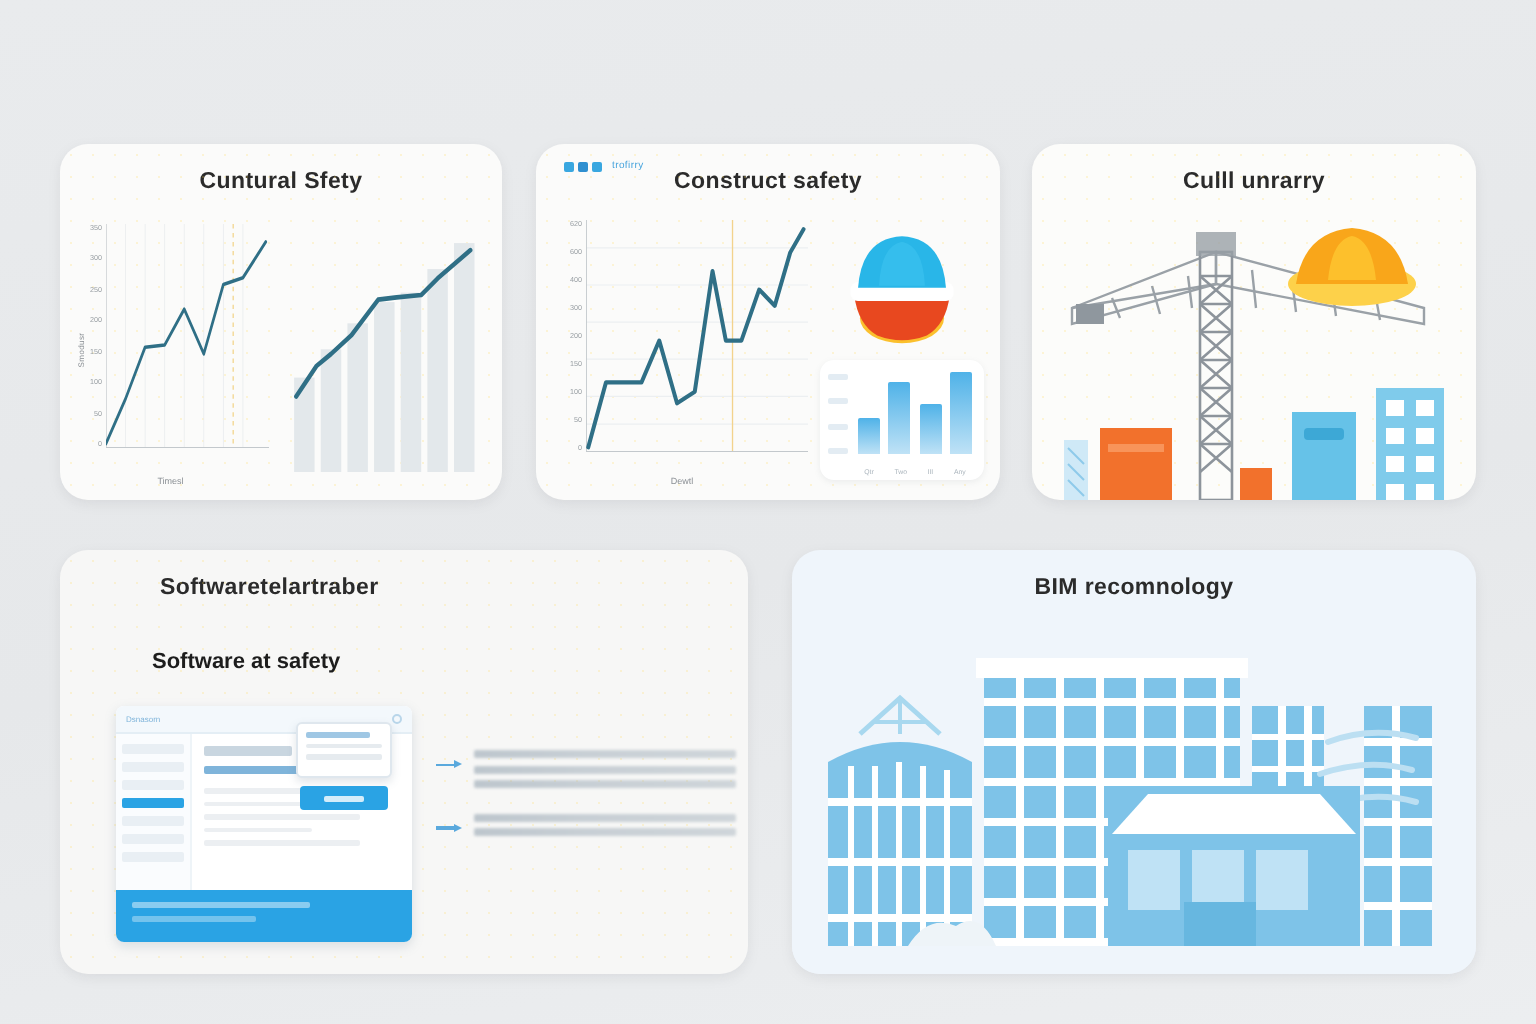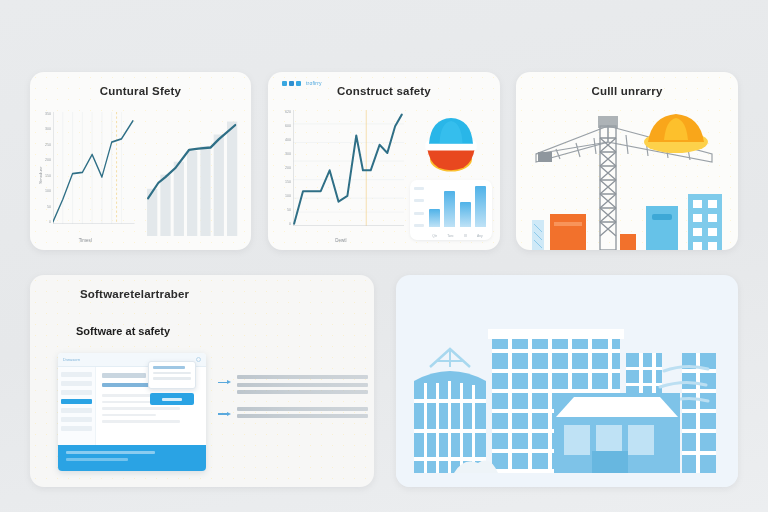--- a/index.html
+++ b/index.html
@@ -423,20 +423,21 @@
         <span class="blur-lines">
           <span></span>
             <span></span>
         </span>
       </div>
     </div>
 
   </div>
 
   <div class="card" id="card-bim">
+    <div class="card-title">BIM recomnology</div>
     <div class="bim-stage">
       <svg viewBox="0 0 342 182" preserveAspectRatio="xMidYMax meet">
 
         <g>
           <path d="M18 76 Q54 56 90 76 L90 168 L18 168 Z" fill="#7ec3e8"></path>
           <path d="M34 62 L54 44 L74 62" fill="none" stroke="#a8d8ef" stroke-width="2.5"></path>
           <path d="M54 44 L54 62 M40 56 L68 56" stroke="#a8d8ef" stroke-width="2"></path>
           <g fill="#ffffff">
             <rect x="18" y="94" width="72" height="4"></rect>
             <rect x="18" y="124" width="72" height="4"></rect>

